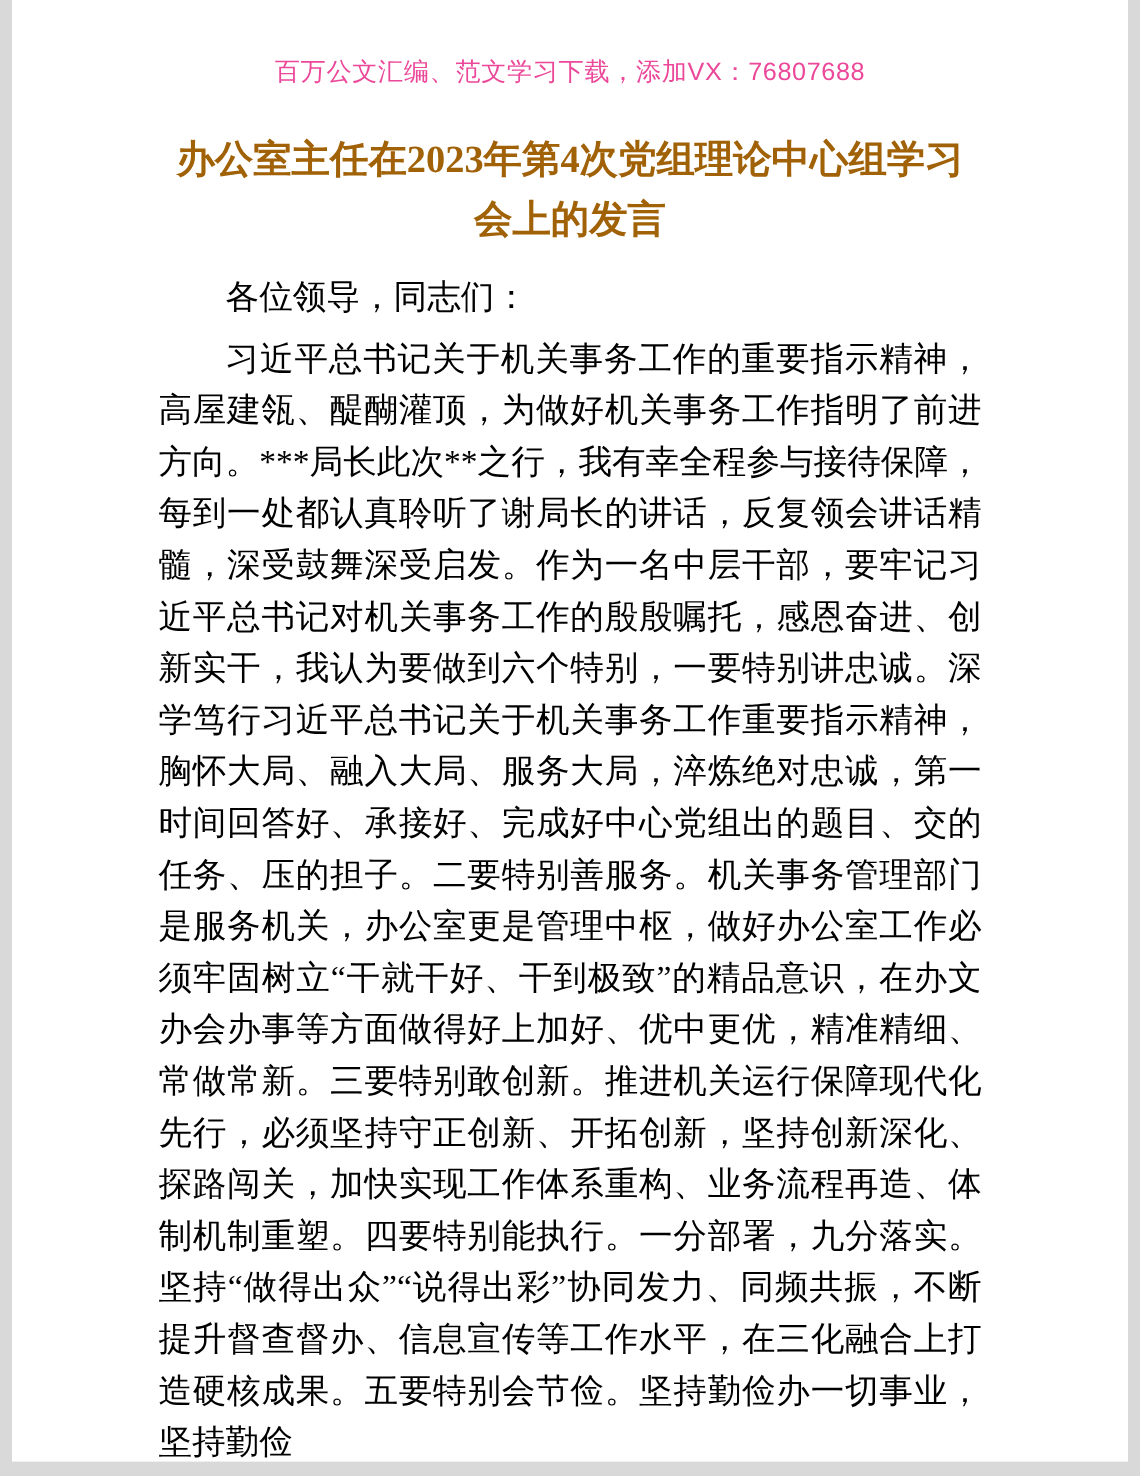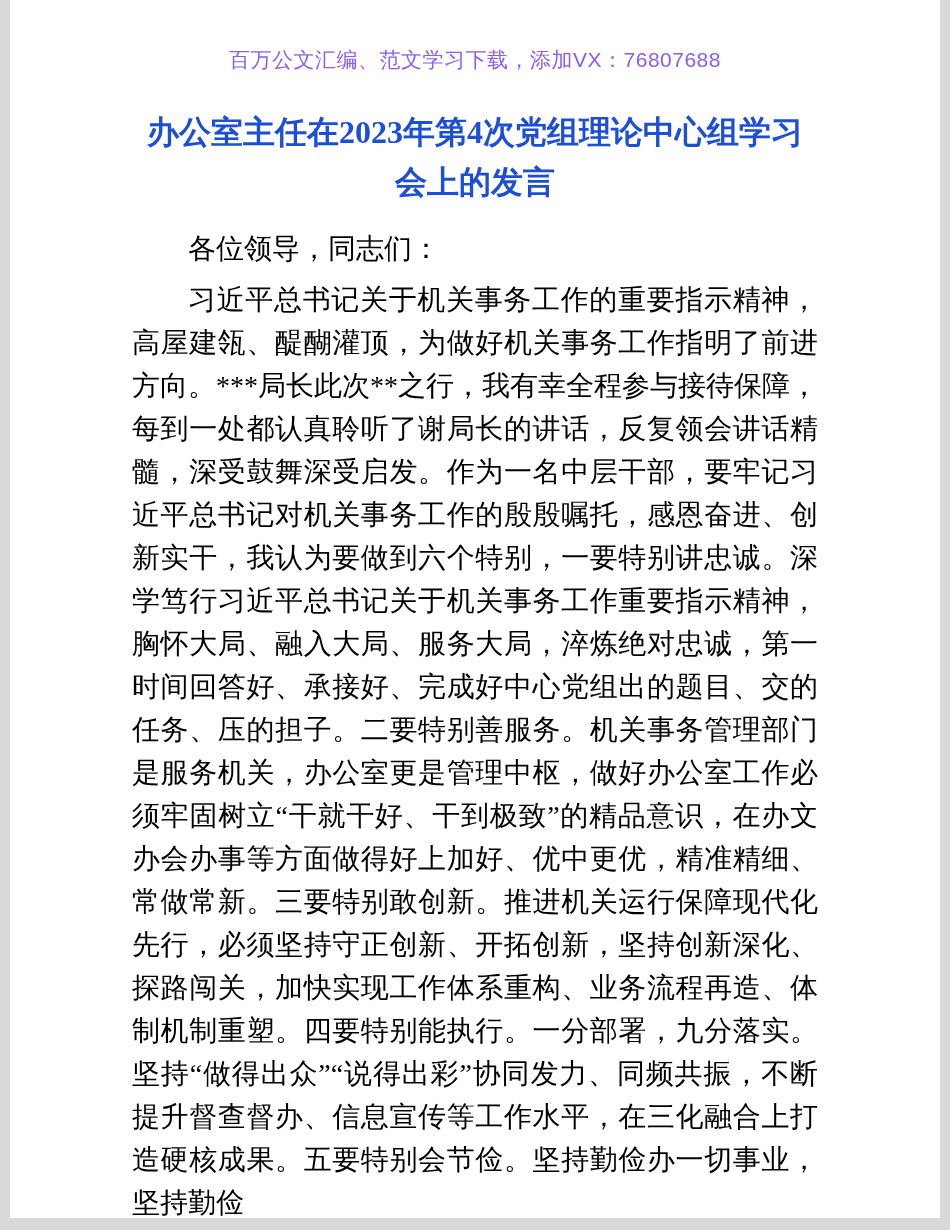--- a/index.html
+++ b/index.html
@@ -31,21 +31,21 @@
     text-align: center;
     font-size: 21px;
     letter-spacing: 0.5px;
     font-family: "Liberation Sans", sans-serif;
     margin: 0 0 34px 0;
     font-weight: 500;
   }
   .doc-title {
     font-size: 32px;
     font-weight: bold;
-    color: #1d4ed8;
+    color: #a16207;
     text-align: center;
     line-height: 1.55;
     margin: 0 0 20px 0;
     font-family: "Liberation Serif", serif;
   }
   .para {
     font-size: 28px;
     line-height: 43px;
     color: #000000;
     text-align: justify;
@@ -57,21 +57,21 @@
     margin-bottom: 8px;
   }
 </style>
 </head>
 <body>
 
 <div class="viewport">
   <div class="sheet">
     <div class="content">
 
-      <p class="notice" style="color: #8b5cf6;">百万公文汇编、范文学习下载，添加VX：76807688</p>
+      <p class="notice" style="color: #ec4899;">百万公文汇编、范文学习下载，添加VX：76807688</p>
 
       <h1 class="doc-title">办公室主任在2023年第4次党组理论中心组学习会上的发言</h1>
 
       <p class="para greeting">各位领导，同志们：</p>
 
       <p class="para">习近平总书记关于机关事务工作的重要指示精神，高屋建瓴、醍醐灌顶，为做好机关事务工作指明了前进方向。***局长此次**之行，我有幸全程参与接待保障，每到一处都认真聆听了谢局长的讲话，反复领会讲话精髓，深受鼓舞深受启发。作为一名中层干部，要牢记习近平总书记对机关事务工作的殷殷嘱托，感恩奋进、创新实干，我认为要做到六个特别，一要特别讲忠诚。深学笃行习近平总书记关于机关事务工作重要指示精神，胸怀大局、融入大局、服务大局，淬炼绝对忠诚，第一时间回答好、承接好、完成好中心党组出的题目、交的任务、压的担子。二要特别善服务。机关事务管理部门是服务机关，办公室更是管理中枢，做好办公室工作必须牢固树立“干就干好、干到极致”的精品意识，在办文办会办事等方面做得好上加好、优中更优，精准精细、常做常新。三要特别敢创新。推进机关运行保障现代化先行，必须坚持守正创新、开拓创新，坚持创新深化、探路闯关，加快实现工作体系重构、业务流程再造、体制机制重塑。四要特别能执行。一分部署，九分落实。坚持“做得出众”“说得出彩”协同发力、同频共振，不断提升督查督办、信息宣传等工作水平，在三化融合上打造硬核成果。五要特别会节俭。坚持勤俭办一切事业，坚持勤俭</p>
 
     </div>
   </div>
 </div>

